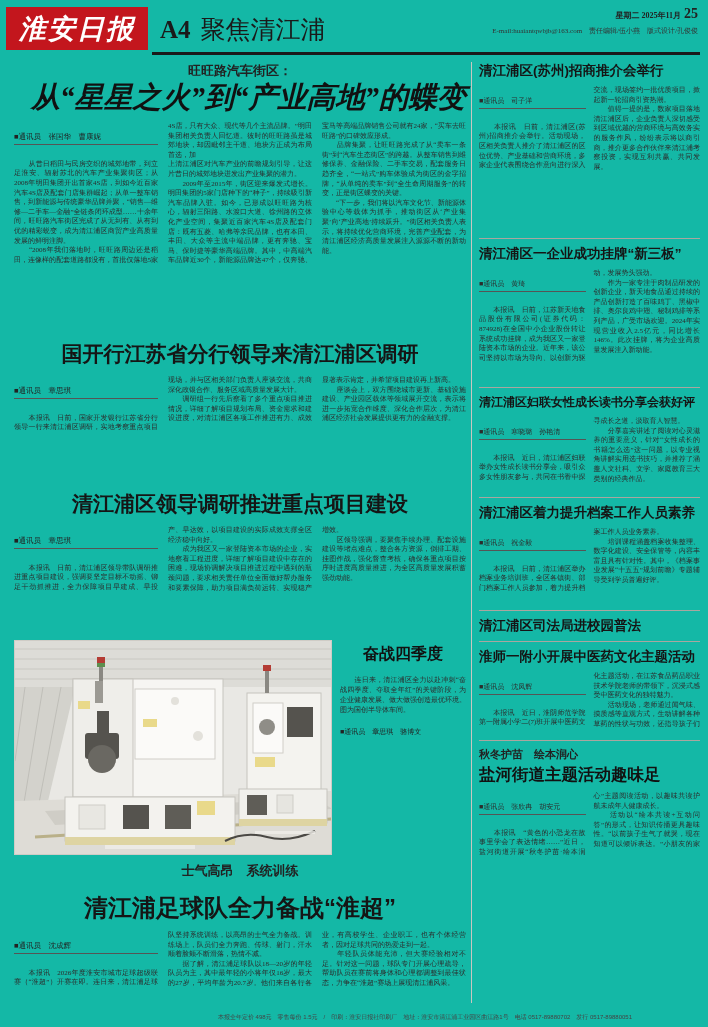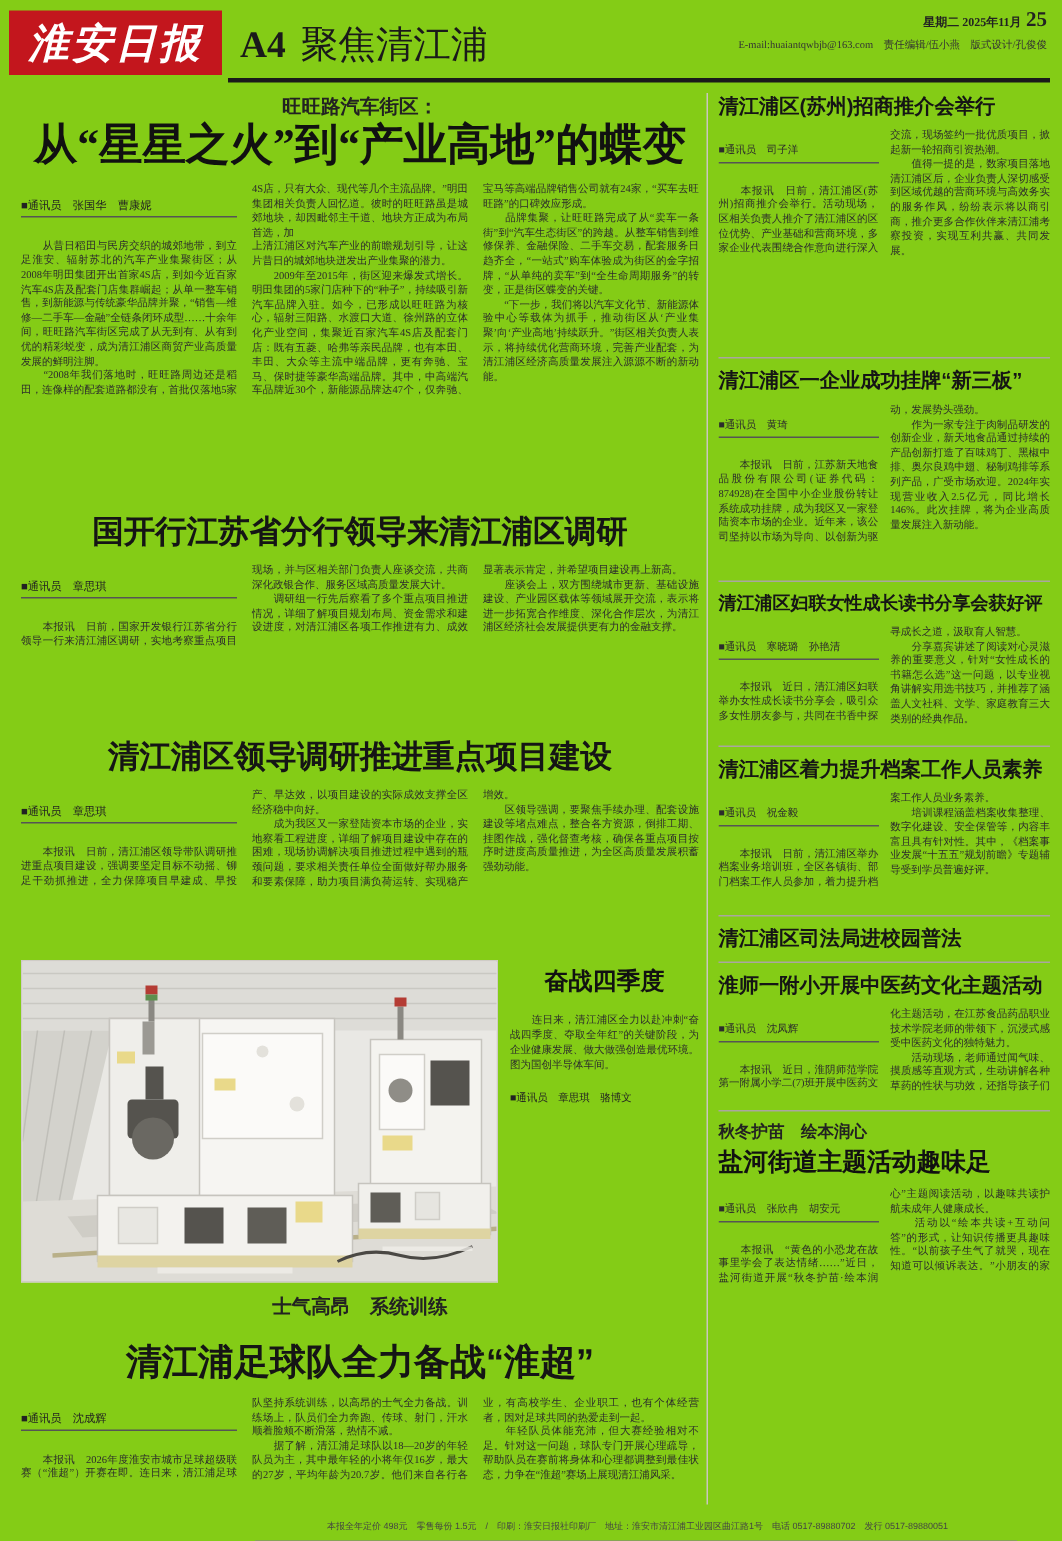--- a/index.html
+++ b/index.html
@@ -1,19 +1,19 @@
 <!DOCTYPE html>
 <html><head>
 <meta charset="utf-8">
 <style>
   * { margin:0; padding:0; box-sizing:border-box; }
   html,body { background:#888; }
   .page {
     position:relative; width:708px; height:1027px; margin:0 auto;
-    background:#84cc16; overflow:hidden; color:#222;
+    background:#14b8a6; overflow:hidden; color:#222;
     font-family:"Liberation Serif", serif;
     padding-left:24px;
   }
   
   .logo-box {
     position:absolute; left:6px; top:7px; width:142px; height:43px;
     background:#c3161d; color:#fff; display:flex; align-items:center; justify-content:center;
     font-size:27px; font-weight:bold; font-style:italic; letter-spacing:2px;
     font-family:"Liberation Serif", serif;
   }
@@ -24,22 +24,22 @@
   .date-day  { font-size:14px; font-family:"Liberation Serif", serif; margin-left:3px; }
   .contact-line { font-size:7px; color:#333; margin-top:3px; }
   .header-rule { position:absolute; left:152px; right:8px; top:52px; height:3px; background:#1a1a1a; }
   
   .v-divider { position:absolute; left:471px; top:62px; bottom:24px; width:1px; background:#c9c6c0; }
   .left-col  { position:absolute; left:14px; top:58px; width:452px; }
   .right-col { position:absolute; left:479px; top:60px; width:221px; }
   
   .kicker { text-align:center; font-size:13px; font-weight:bold; color:#222;
             font-family:"Liberation Sans", sans-serif; }
-  .lead-headline { text-align:center; font-size:29px; font-weight:900; color:#111;
-            letter-spacing:0px; line-height:34px; font-family:"Liberation Serif", serif; }
+  .lead-headline { text-align:right; font-size:29px; font-weight:900; color:#111;
+            letter-spacing:0px; line-height:34px; font-family:"Liberation Serif", serif;font-style:italic; }
   .sec-headline { text-align:center; font-size:21px; font-weight:bold; color:#151515;
             font-family:"Liberation Sans", sans-serif; }
   .byline { font-size:7.5px; color:#222; border-bottom:1px solid #555;
             padding-bottom:3px; margin-bottom:5px; font-family:"Liberation Sans", sans-serif; }
   .bodytext { font-size:7px; line-height:9.6px; text-align:justify; color:#2c2c2c;
             white-space:pre-line; overflow:hidden; }
   .cols3 { column-count:3; column-gap:10px; }
   .cols2 { column-count:2; column-gap:8px; }
   
   .blk { position:absolute; left:0; width:452px; }

